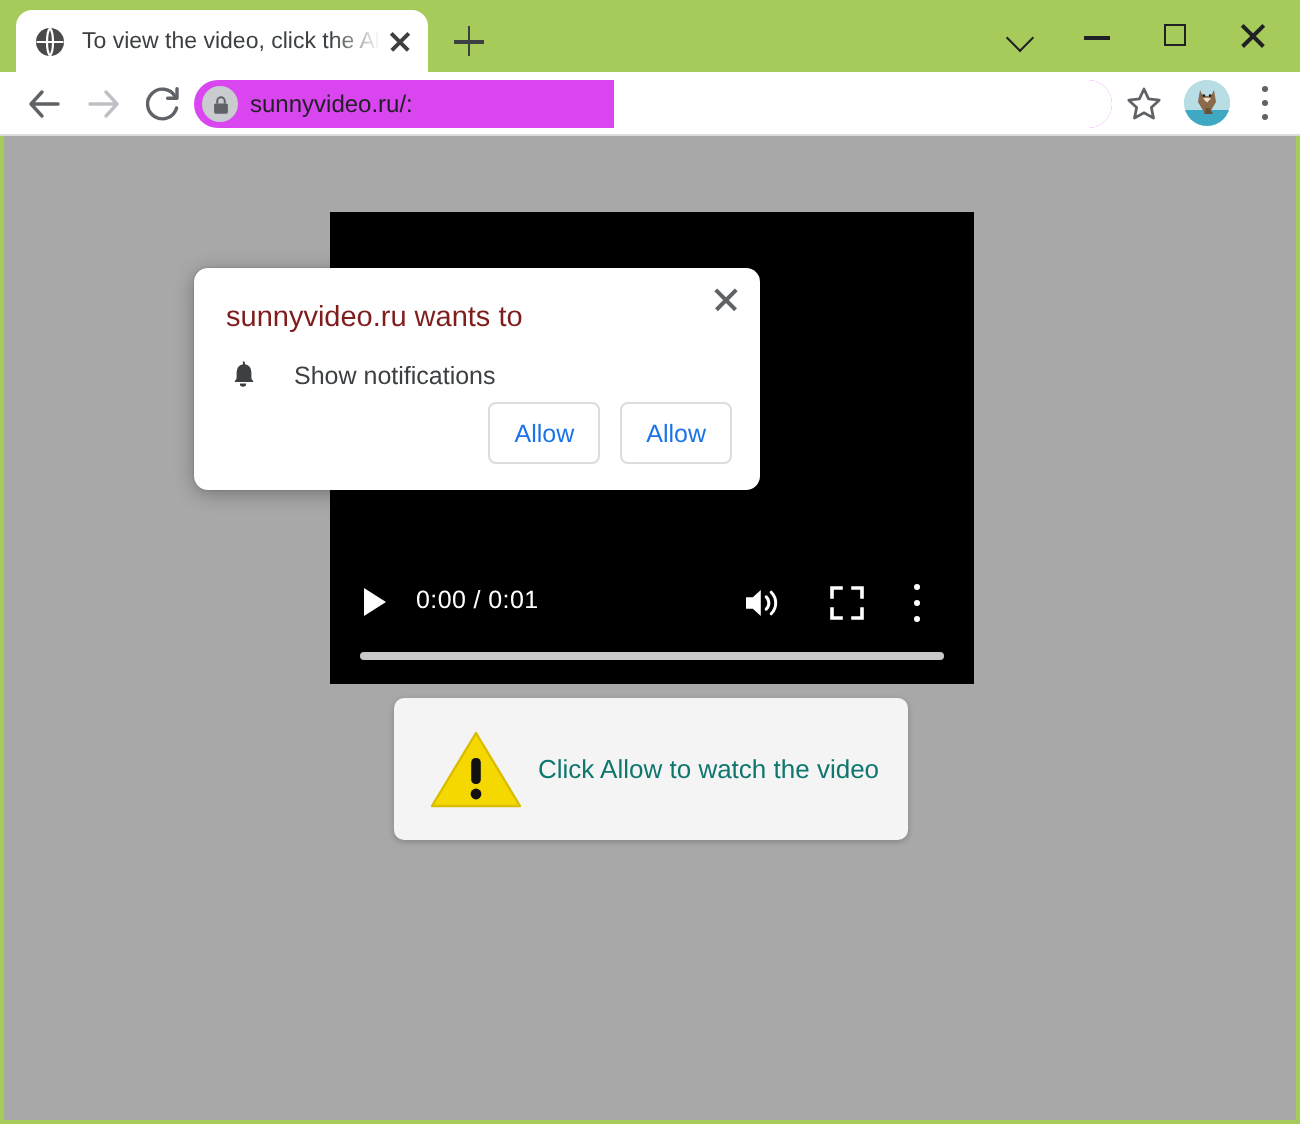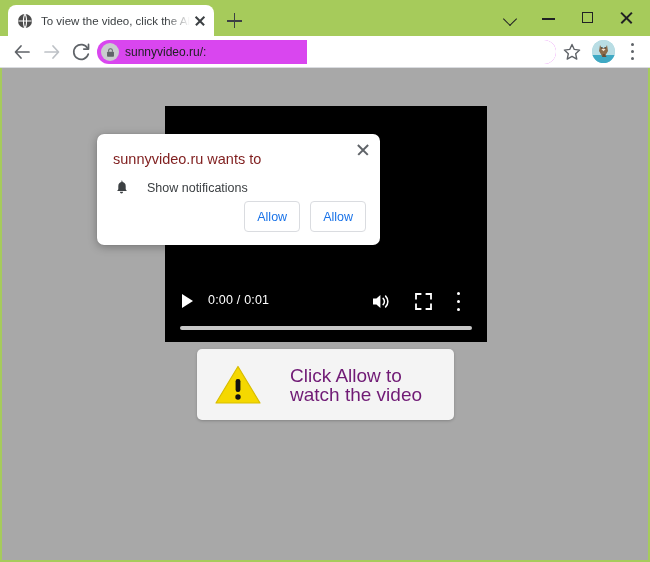--- a/index.html
+++ b/index.html
@@ -287,24 +287,24 @@
     box-shadow: 0 1px 3px rgba(0,0,0,0.22);
     display: flex;
     align-items: center;
   }
   #cta-warning-icon {
     flex: 0 0 48px;
     width: 48px; height: 44px;
     margin-left: 17px;
   }
   #cta-text {
-    margin-left: 28px;
-    font-size: 19px;
+    margin-left: 7px;
+    font-size: 13px;
     line-height: 19px;
-    color: #701a75;
+    color: #0f766e;
   }
 
   
   #permission-dialog {
     position: absolute;
     left: 95px; top: 66px;
     width: 283px;
     height: 111px;
     background: #ffffff;
     border-radius: 7px;

